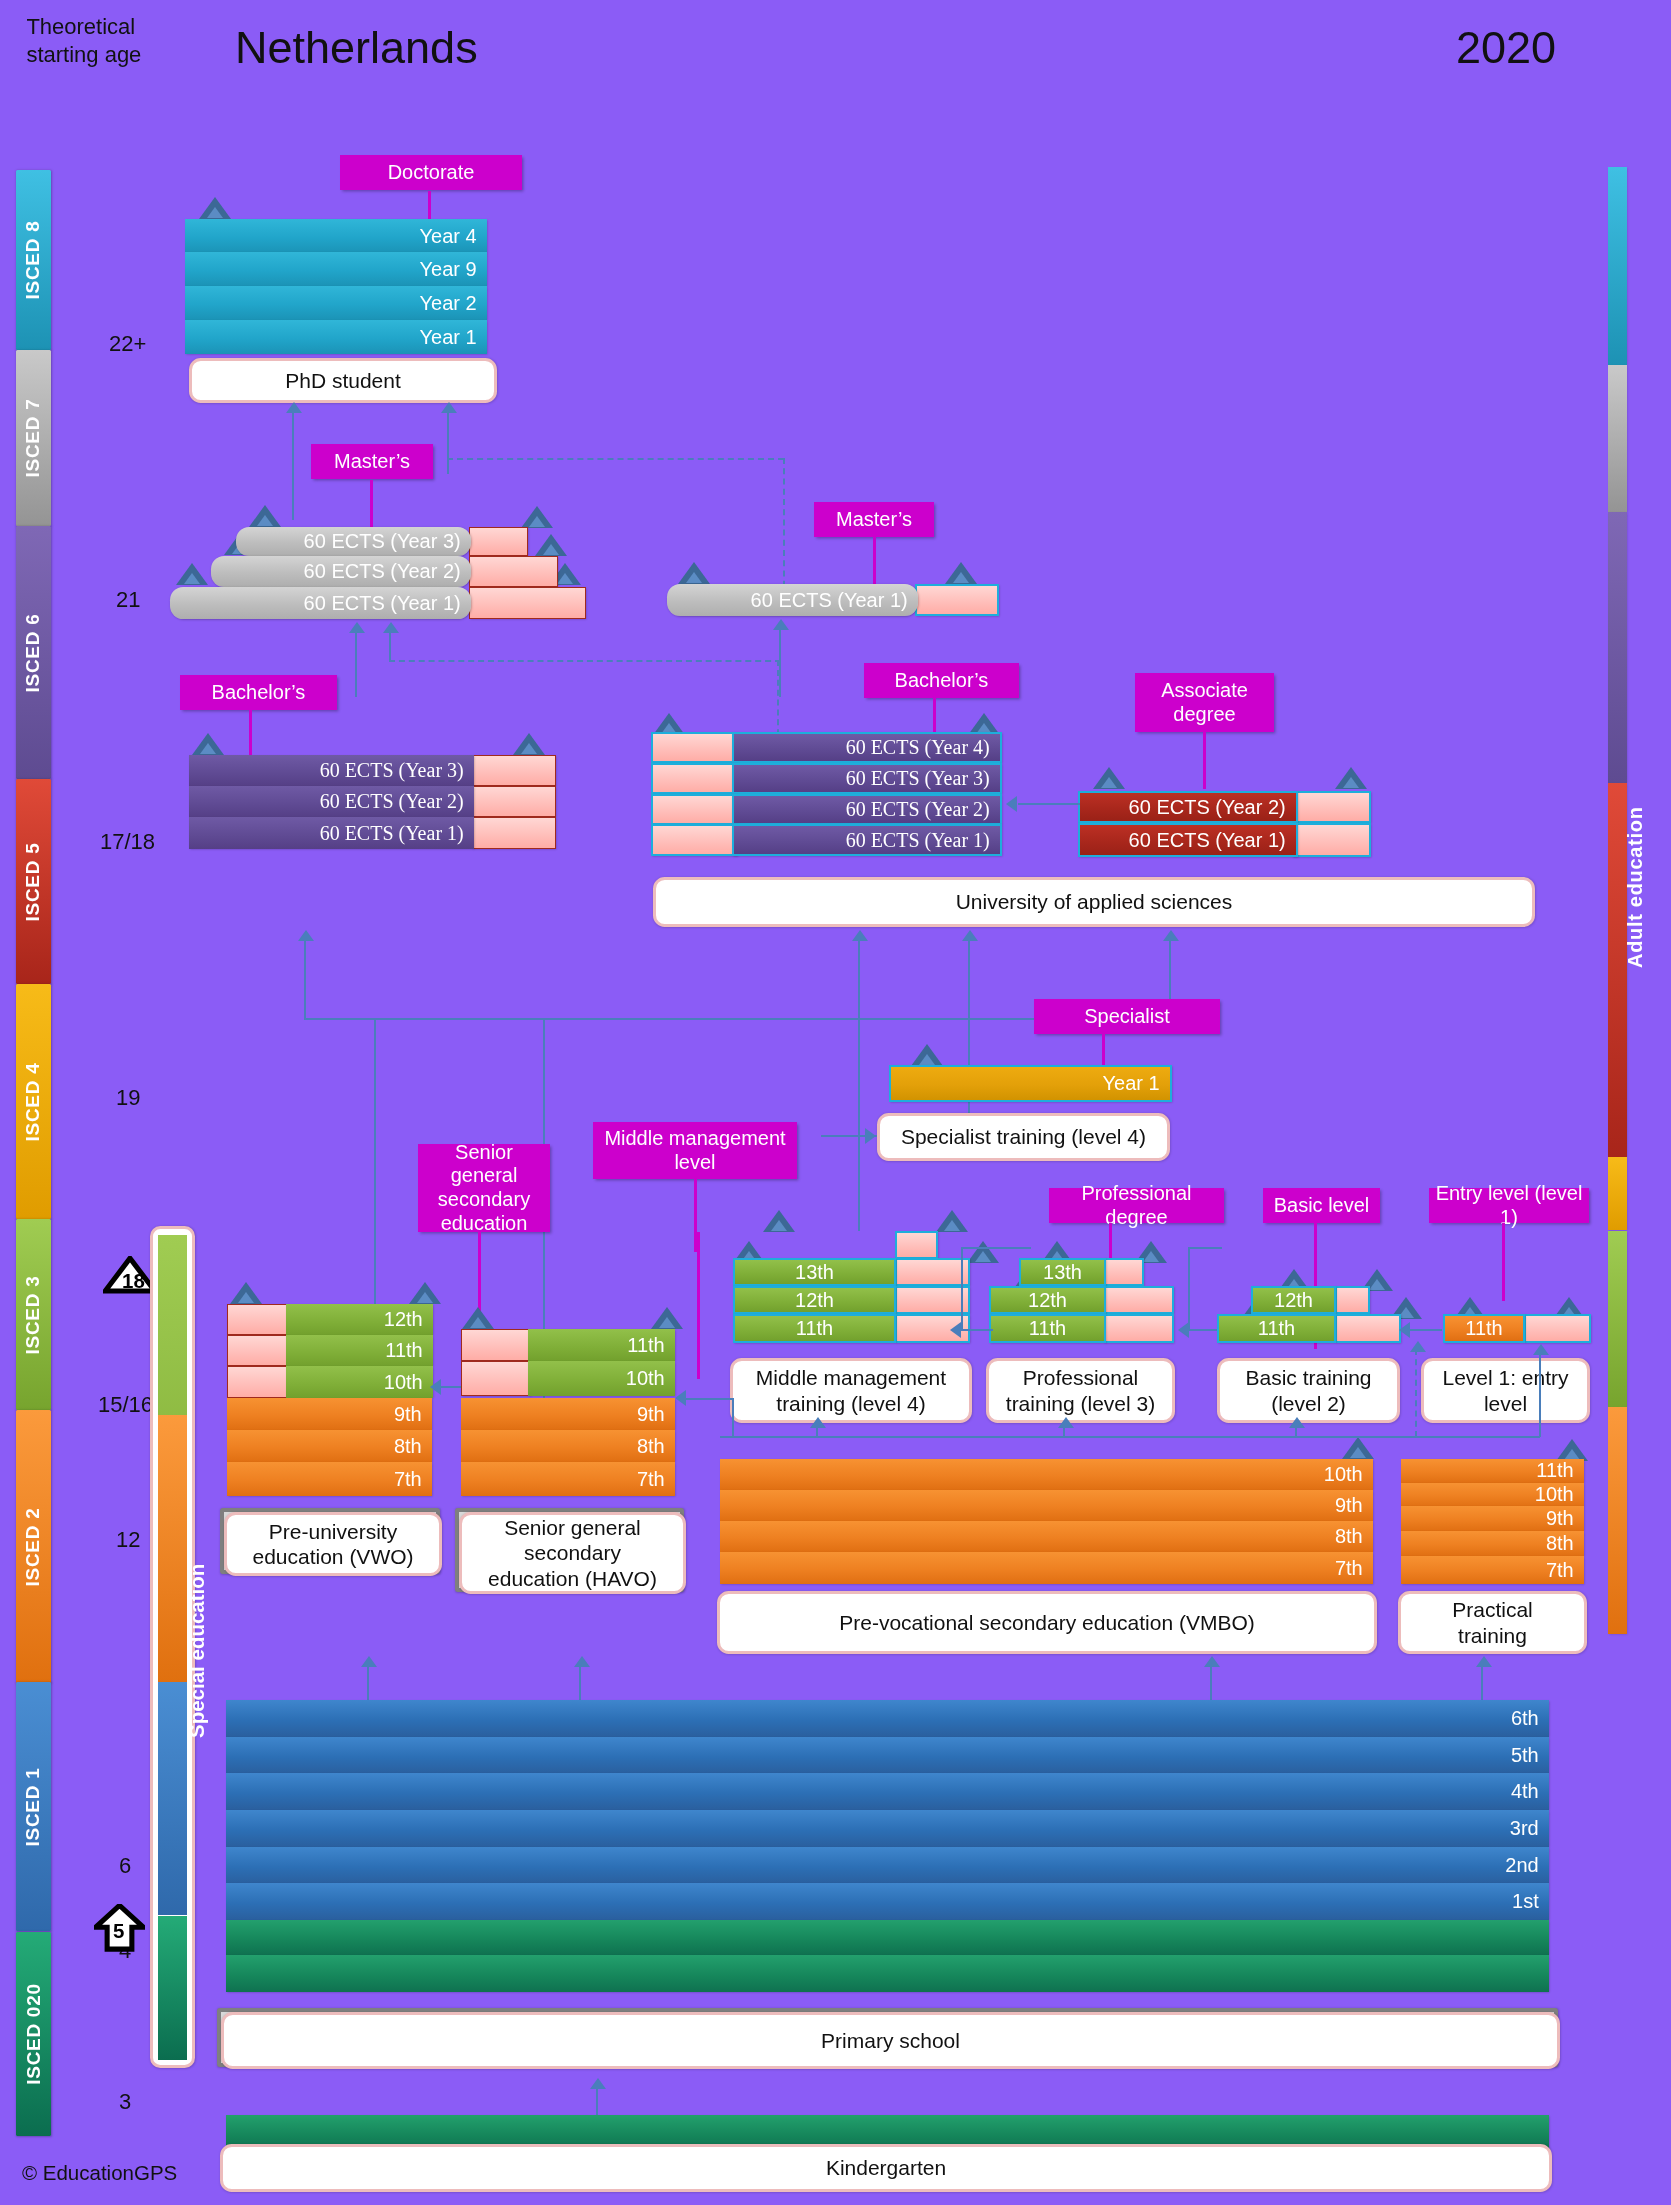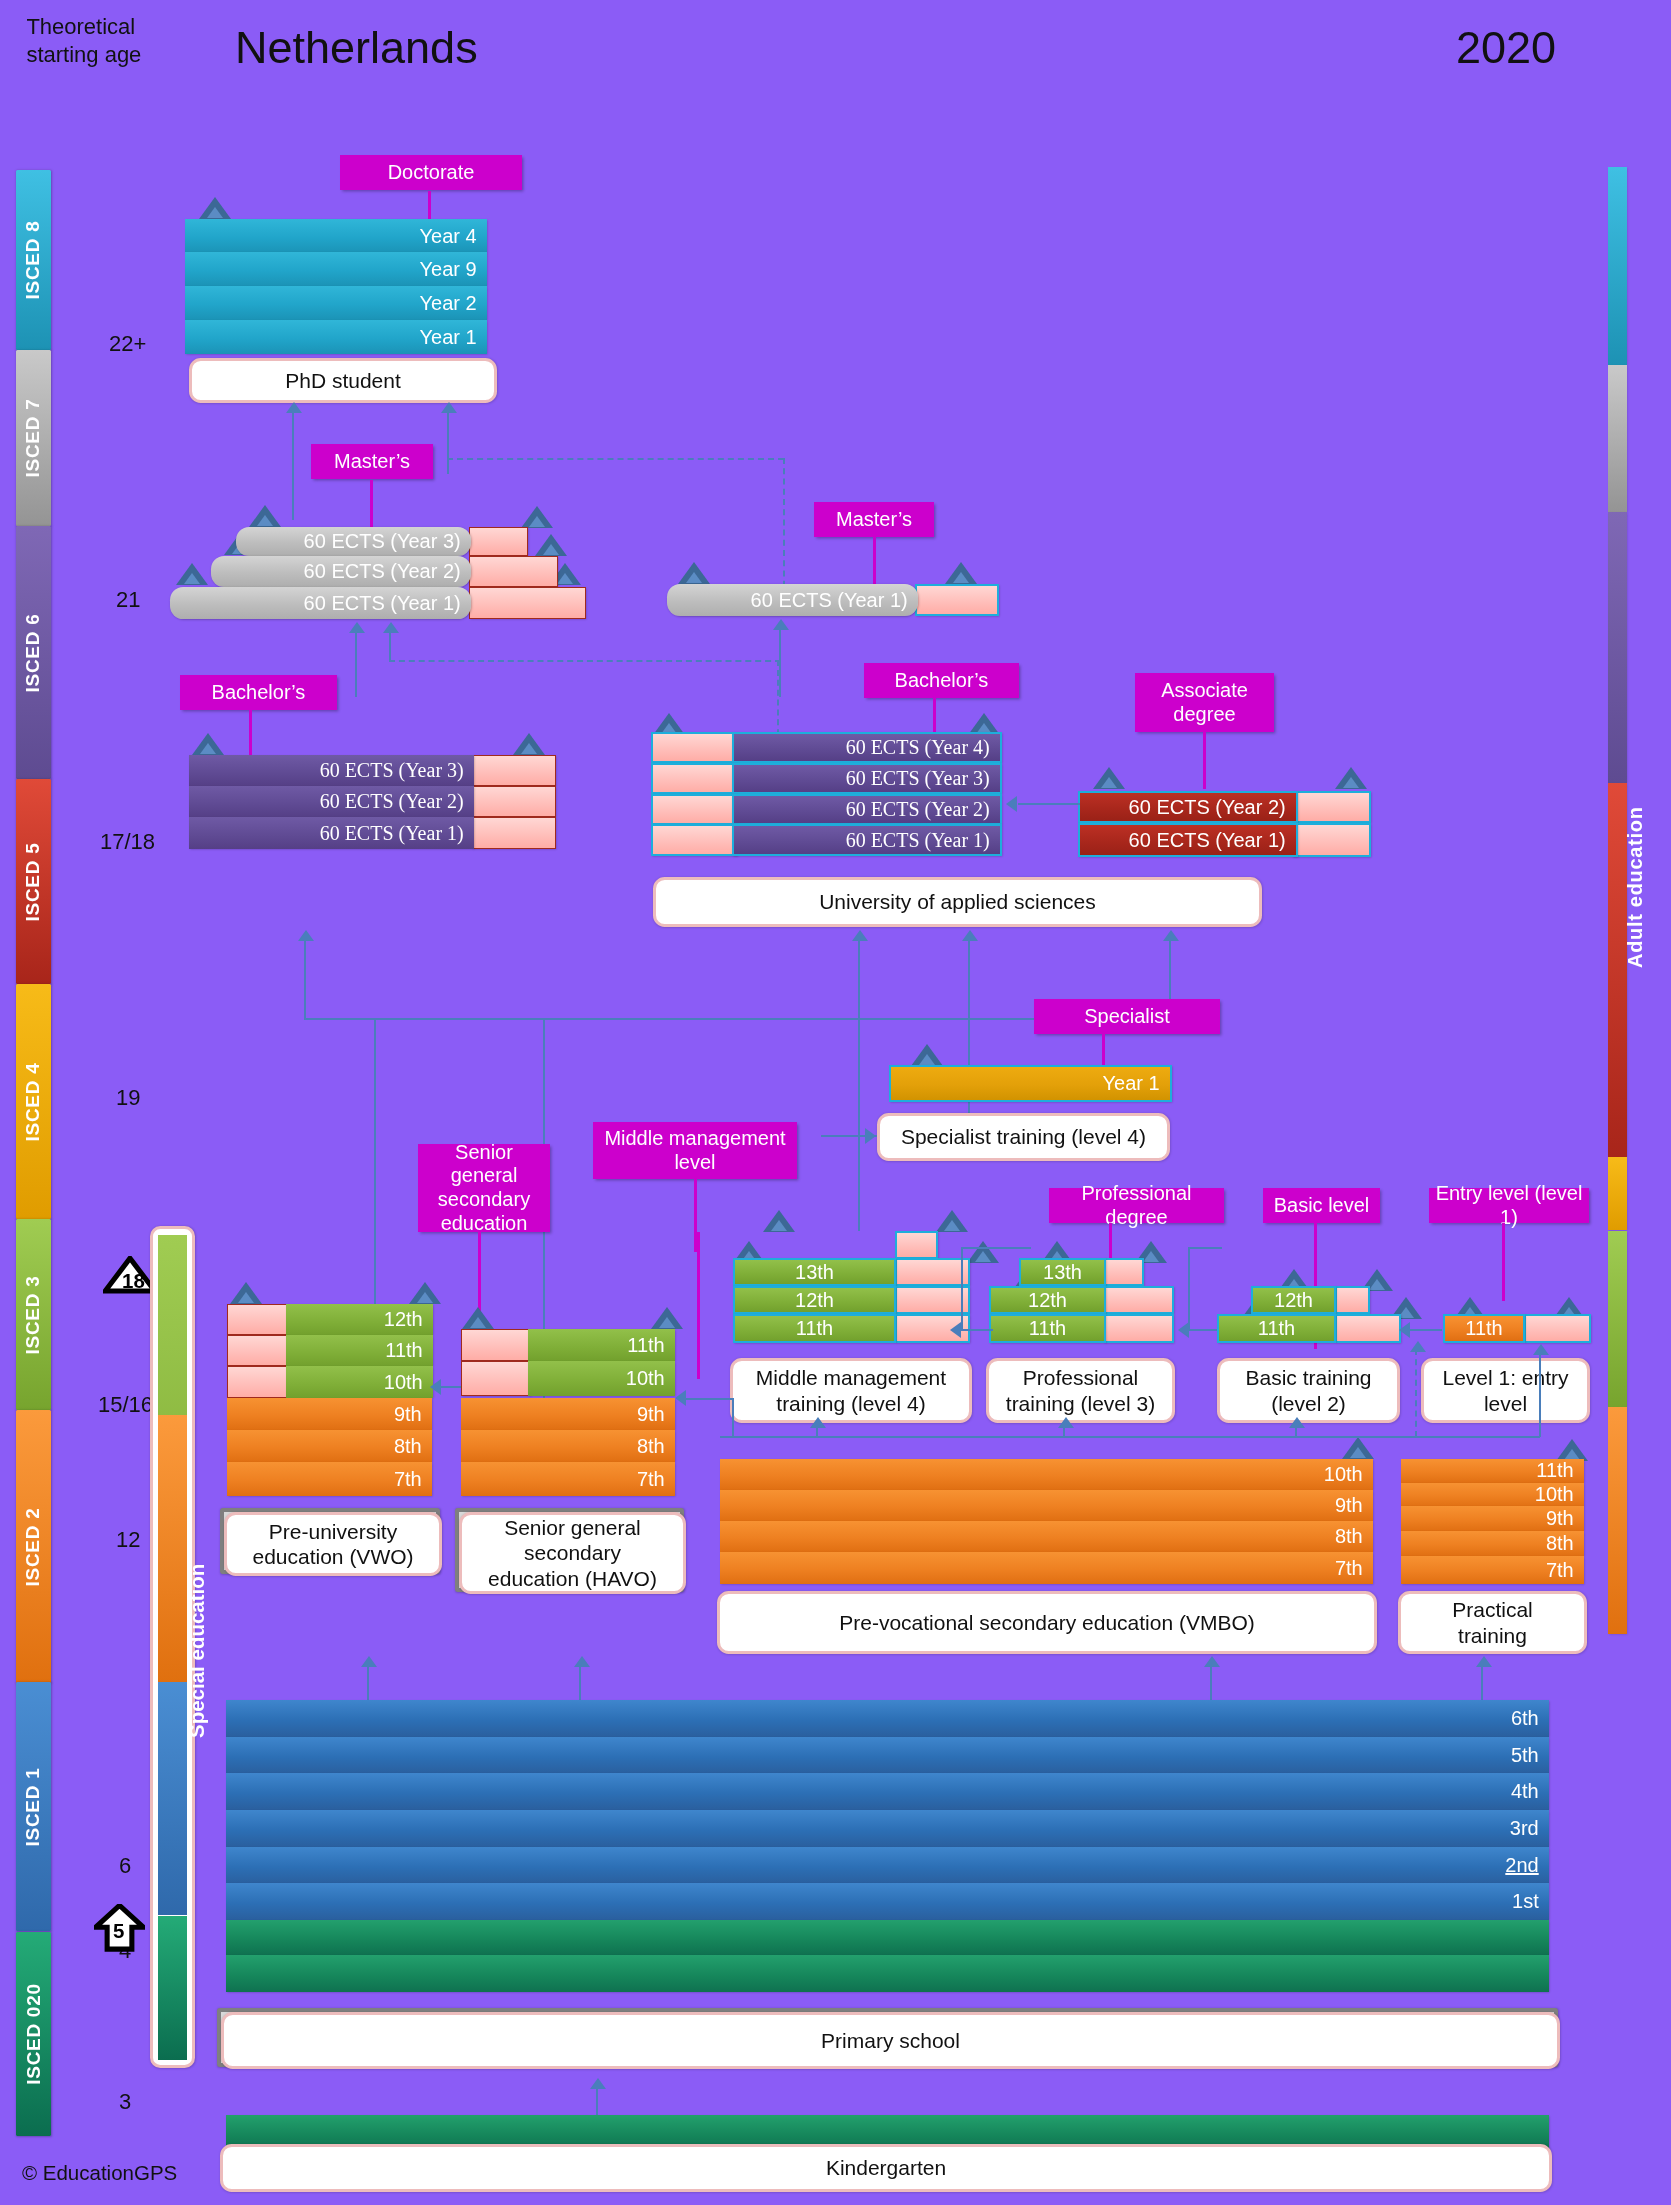--- a/index.html
+++ b/index.html
@@ -242,21 +242,21 @@
 
   <div class="abs bar g-pink b-cyan" style="left:651px;top:732px;width:87px;height:31px;"></div>
   <div class="abs bar g-purple b-cyan" style="left:732px;top:732px;width:270px;height:31px;">60 ECTS (Year 4)</div>
   <div class="abs bar g-pink b-cyan" style="left:651px;top:763px;width:87px;height:31px;"></div>
   <div class="abs bar g-purple b-cyan" style="left:732px;top:763px;width:270px;height:31px;">60 ECTS (Year 3)</div>
   <div class="abs bar g-pink b-cyan" style="left:651px;top:794px;width:87px;height:31px;"></div>
   <div class="abs bar g-purple b-cyan" style="left:732px;top:794px;width:270px;height:31px;">60 ECTS (Year 2)</div>
   <div class="abs bar g-pink b-cyan" style="left:651px;top:824px;width:87px;height:32px;"></div>
   <div class="abs bar g-purple b-cyan" style="left:732px;top:824px;width:270px;height:32px;">60 ECTS (Year 1)</div>
 
-  <div class="abs inst" style="left:653px;top:877px;width:609px;height:50px;">University of applied sciences</div>
+  <div class="abs inst" style="left:653px;top:877px;width:882px;height:50px;">University of applied sciences</div>
 
   <div class="abs callout" style="left:1135px;top:673px;width:139px;height:59px;white-space:pre-line;">Associate
 degree</div>
   <div class="abs cstem" style="left:1203px;top:732px;height:57px;"></div>
 
   <div class="abs tent" style="left:1093px;top:767px;"></div>
   <div class="abs tent" style="left:1335px;top:767px;"></div>
   <div class="abs bar g-pink b-cyan" style="left:1292px;top:791px;width:79px;height:32px;"></div>
   <div class="abs bar g-red b-cyan" style="left:1078px;top:791px;width:220px;height:32px;">60 ECTS (Year 2)</div>
   <div class="abs bar g-pink b-cyan" style="left:1292px;top:823px;width:79px;height:34px;"></div>
@@ -459,21 +459,21 @@
   <div class="abs arrow-up" style="left:574px;top:1656px;"></div>
   <div class="abs vline" style="left:1210px;top:1665px;height:35px;"></div>
   <div class="abs arrow-up" style="left:1204px;top:1656px;"></div>
   <div class="abs vline" style="left:1481px;top:1665px;height:35px;"></div>
   <div class="abs arrow-up" style="left:1476px;top:1656px;"></div>
 
   <div class="abs bar g-blue" style="left:226px;top:1700px;width:1323px;height:37px;">6th</div>
   <div class="abs bar g-blue" style="left:226px;top:1737px;width:1323px;height:37px;">5th</div>
   <div class="abs bar g-blue" style="left:226px;top:1773px;width:1323px;height:37px;">4th</div>
   <div class="abs bar g-blue" style="left:226px;top:1810px;width:1323px;height:37px;">3rd</div>
-  <div class="abs bar g-blue" style="left:226px;top:1847px;width:1323px;height:37px;text-decoration:underline;">2nd</div>
+  <div class="abs bar g-blue" style="left:226px;top:1847px;width:1323px;height:37px;">2nd</div>
   <div class="abs bar g-blue" style="left:226px;top:1883px;width:1323px;height:37px;">1st</div>
   <div class="abs bar g-green" style="left:226px;top:1920px;width:1323px;height:35px;"></div>
   <div class="abs bar g-green" style="left:226px;top:1955px;width:1323px;height:37px;"></div>
 
   <div class="abs instgrey" style="left:217px;top:2008px;width:1341px;height:59px;">
     <div class="inst" style="width:100%;height:100%;">Primary school</div>
   </div>
 
   <div class="abs vline" style="left:596px;top:2087px;height:29px;"></div>
   <div class="abs arrow-up" style="left:590px;top:2078px;"></div>

